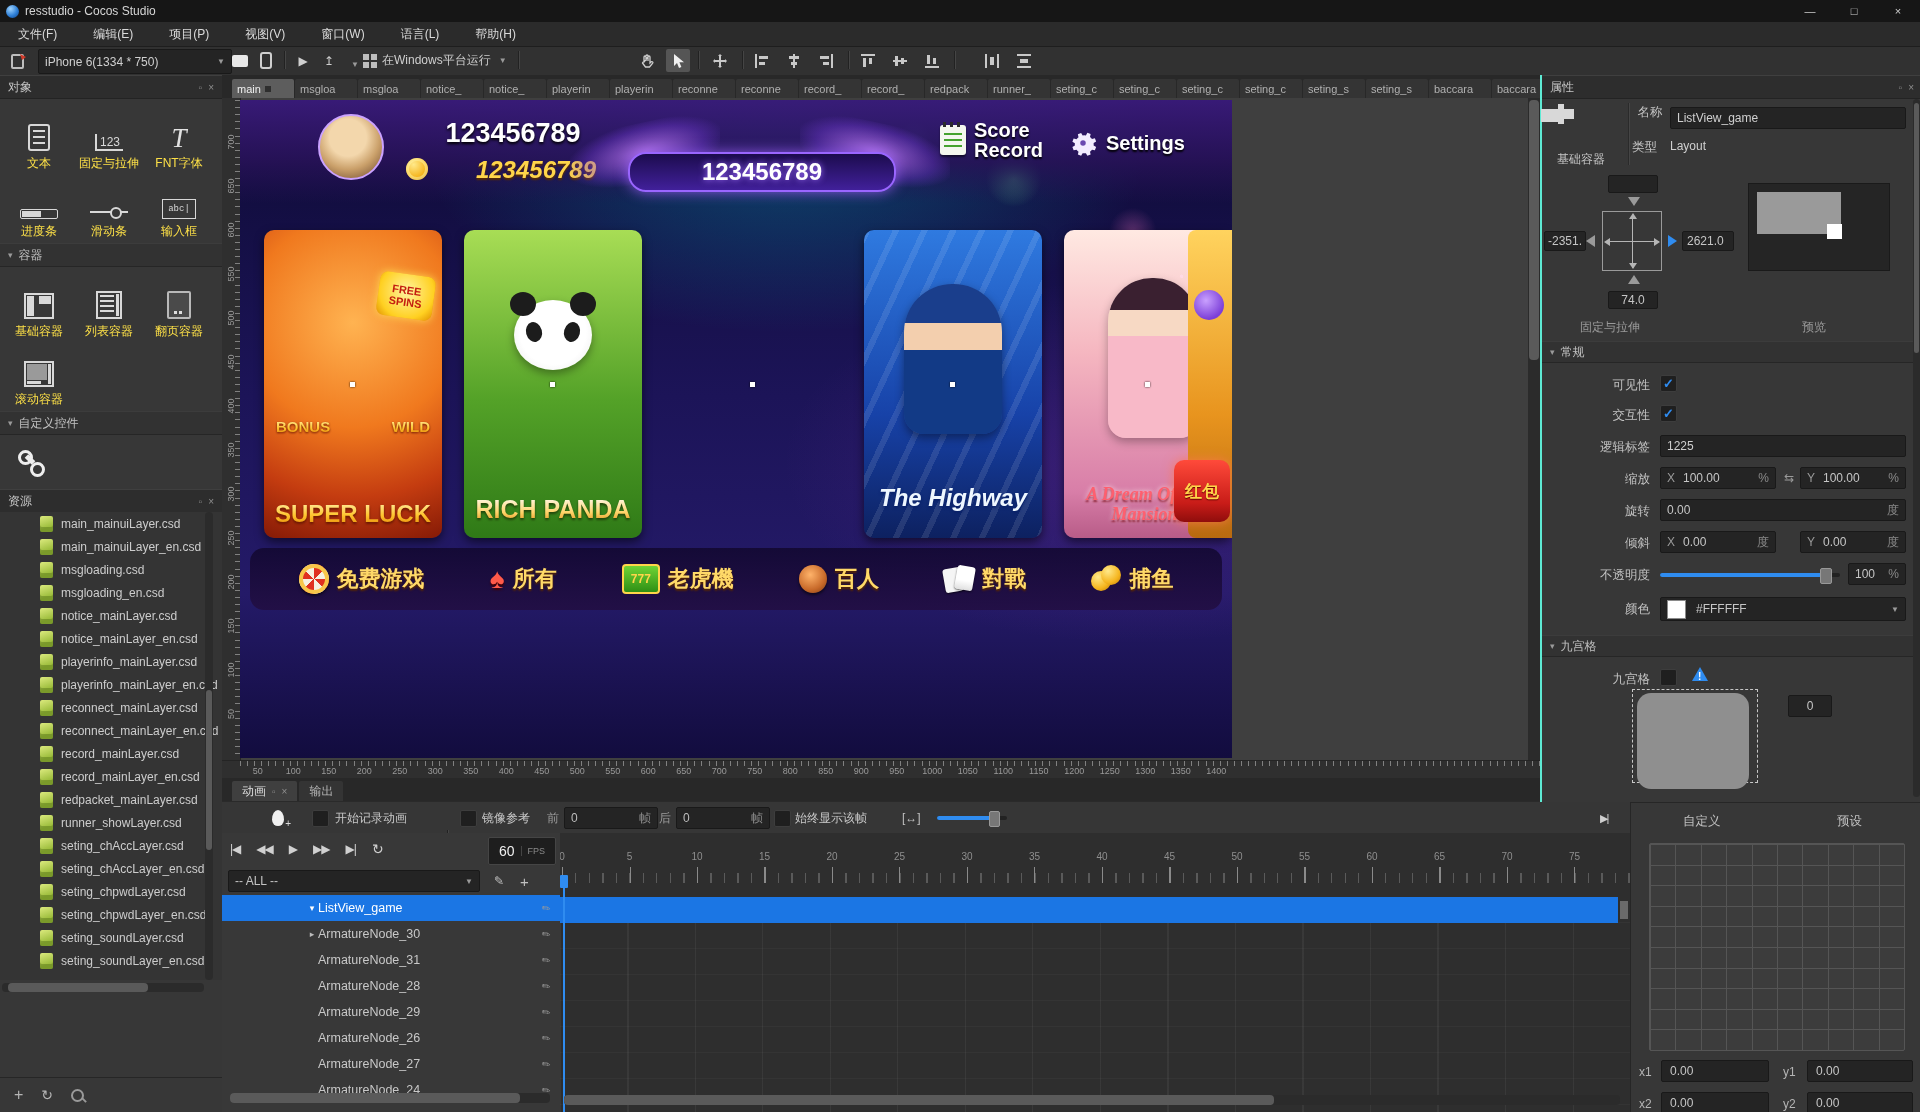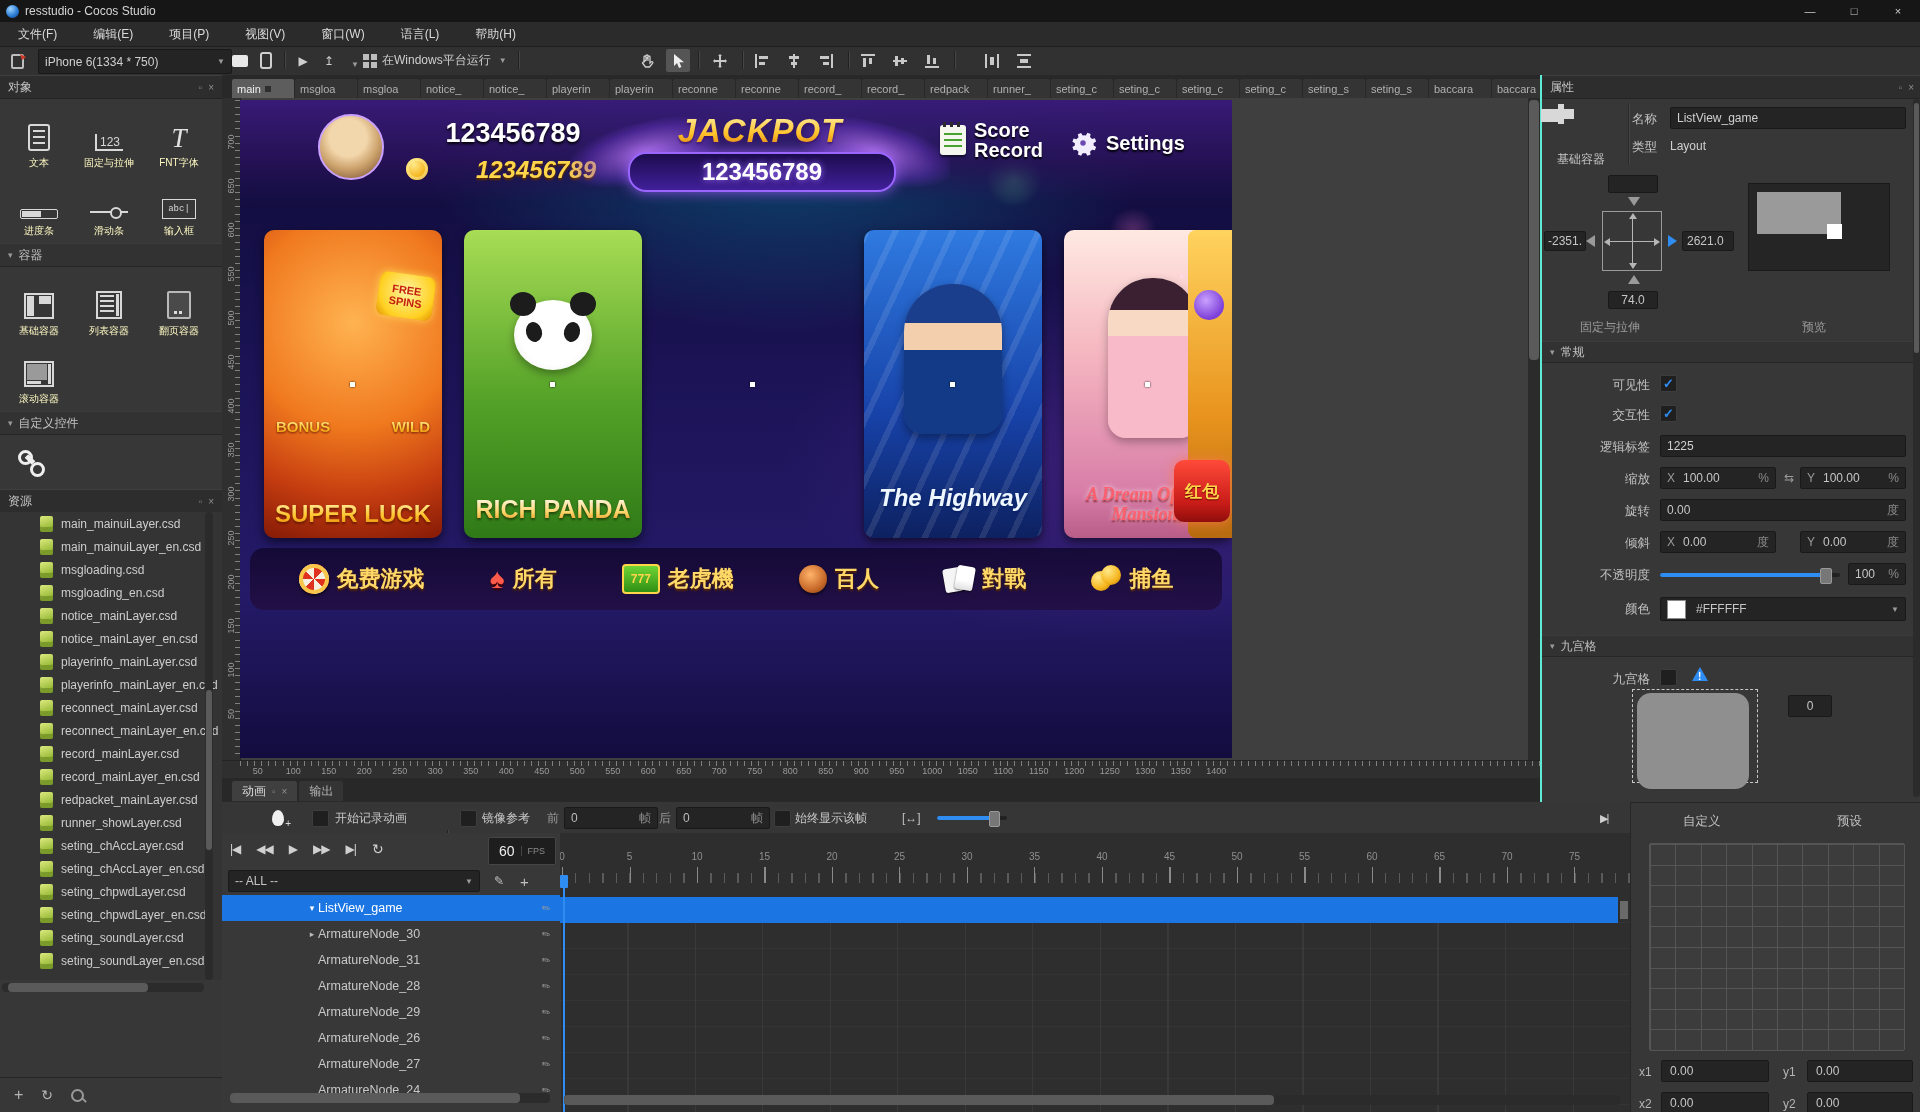--- a/index.html
+++ b/index.html
@@ -22,21 +22,21 @@
   .toolbtn-active{background:#555;border-radius:2px}
   
   .phead{height:22px;background:#2d2d2d;border-top:1px solid #3f3f3f;border-bottom:1px solid #232323;
          display:flex;align-items:center;padding:0 8px;color:#c6c6c6;font-size:12px}
   .phead .dock{margin-left:auto;display:flex;gap:6px;color:#8f8f8f;font-size:10px}
   .shead{height:22px;background:#323232;border-bottom:1px solid #262626;border-top:1px solid #3c3c3c;display:flex;align-items:center;padding:0 8px;color:#c0c0c0}
   .shead .car{font-size:9px;color:#9a9a9a;margin-right:6px}
   .leftpanel{position:absolute;left:0;top:75px;width:222px;height:1037px;background:#373737;border-right:1px solid #242424}
   .ogrid{display:flex;flex-wrap:wrap;padding:6px 0 2px 4px}
   .ocell{width:70px;height:64px;display:flex;flex-direction:column;align-items:center;justify-content:flex-end;gap:6px;margin-bottom:4px}
-  .ocell .olabel{font-size:10px;color:#fef9c3;line-height:12px}
+  .ocell .olabel{font-size:12px;color:#fde047;line-height:12px}
   .icowrap{height:34px;display:flex;align-items:flex-end;justify-content:center}
   
   .i-doc{width:22px;height:27px;border:2px solid #d8d8d8;border-radius:3px;padding:4px 3px;box-sizing:border-box;
          background:repeating-linear-gradient(to bottom,#d8d8d8 0 2px,transparent 2px 6px) content-box}
   .i-123{border-left:2px solid #d8d8d8;border-bottom:2px solid #d8d8d8;color:#d8d8d8;font-size:12px;padding:1px 3px 0 3px}
   .i-T{font-family:"Liberation Serif",serif;font-style:italic;font-size:27px;color:#e2e2e2;line-height:26px}
   .i-prog{width:38px;height:10px;border:1px solid #d8d8d8;border-radius:2px;background:linear-gradient(90deg,#d8d8d8 0 55%,transparent 55%) content-box;padding:1px;box-sizing:border-box}
   .i-slide{width:38px;height:14px;position:relative}
   .i-slide::before{content:"";position:absolute;left:0;top:6px;width:38px;height:2px;background:#d8d8d8}
   .i-slide::after{content:"";position:absolute;left:20px;top:2px;width:8px;height:8px;border:2px solid #d8d8d8;border-radius:50%;background:#373737}
@@ -717,21 +717,20 @@
 
     <div class="game">
       <div class="g-spark"></div>
       <div class="g-header">
         <div class="avatar"></div>
         <div class="g-num-top">123456789</div>
         <div class="g-coin"></div>
         <div class="g-num-coin">123456789</div>
         <div class="wing wl"></div>
         <div class="wing wr"></div>
-        <div class="jp-title">JACKPOT</div>
         <div class="jp-pill">
             <span>123456789</span>
           </div>
         <div class="g-btn" style="left:700px">
           <span class="i-note"></span>
           <span>
               <span style="display:block">Score</span>
                 <span style="display:block">Record</span>
             </span>
         </div>
@@ -1038,21 +1037,21 @@
       <span>属性</span>
       <span class="dock">
           <span>▫</span>
           <span>×</span>
         </span>
     </div>
 
     <div class="abs" style="left:16px;top:32px"><span class="bigicon"></span></div>
     <div class="abs" style="left:0;top:76px;width:78px;text-align:center;color:#c8c8c8">基础容器</div>
     <div class="abs" style="left:86px;top:28px;width:1px;height:62px;background:#2a2a2a;border-right:1px solid #454545"></div>
-    <div class="prow-label" style="left:90px;top:36px;width:36px;text-align:left">名称</div>
+    <div class="prow-label" style="left:90px;top:29px;width:36px;text-align:center">名称</div>
     <div class="pfield" style="left:128px;top:32px;width:236px;height:22px">
       <input class="raw" value="ListView_game" style="">
     </div>
     <div class="prow-label" style="left:90px;top:64px;width:36px;text-align:left">类型</div>
     <div class="abs" style="left:128px;top:64px;color:#d0d0d0">Layout</div>
 
     <div class="pfield" style="left:66px;top:100px;width:50px;height:18px;justify-content:center">
         <span></span>
       </div>
     <div class="pin" style="left:86px;top:122px;border-left:6px solid transparent;border-right:6px solid transparent;border-top:9px solid #9a9a9a"></div>

